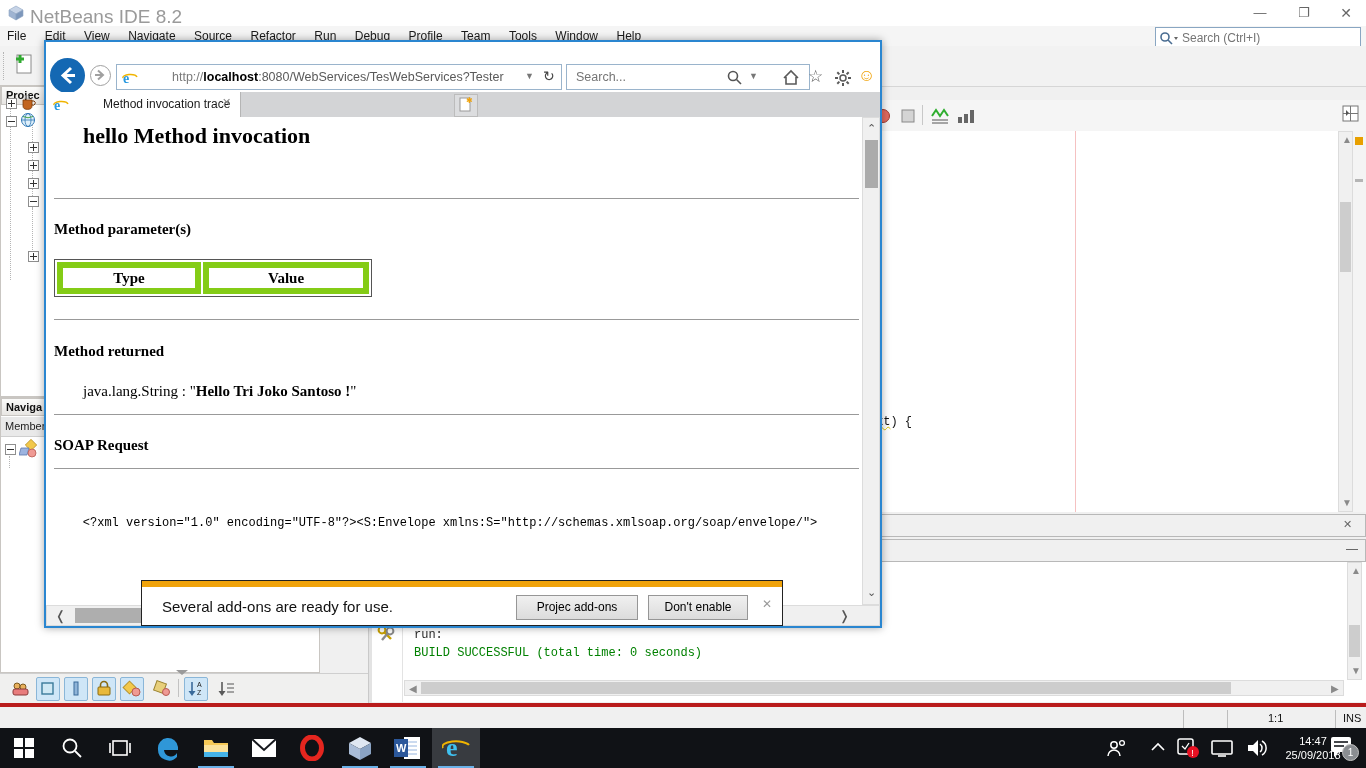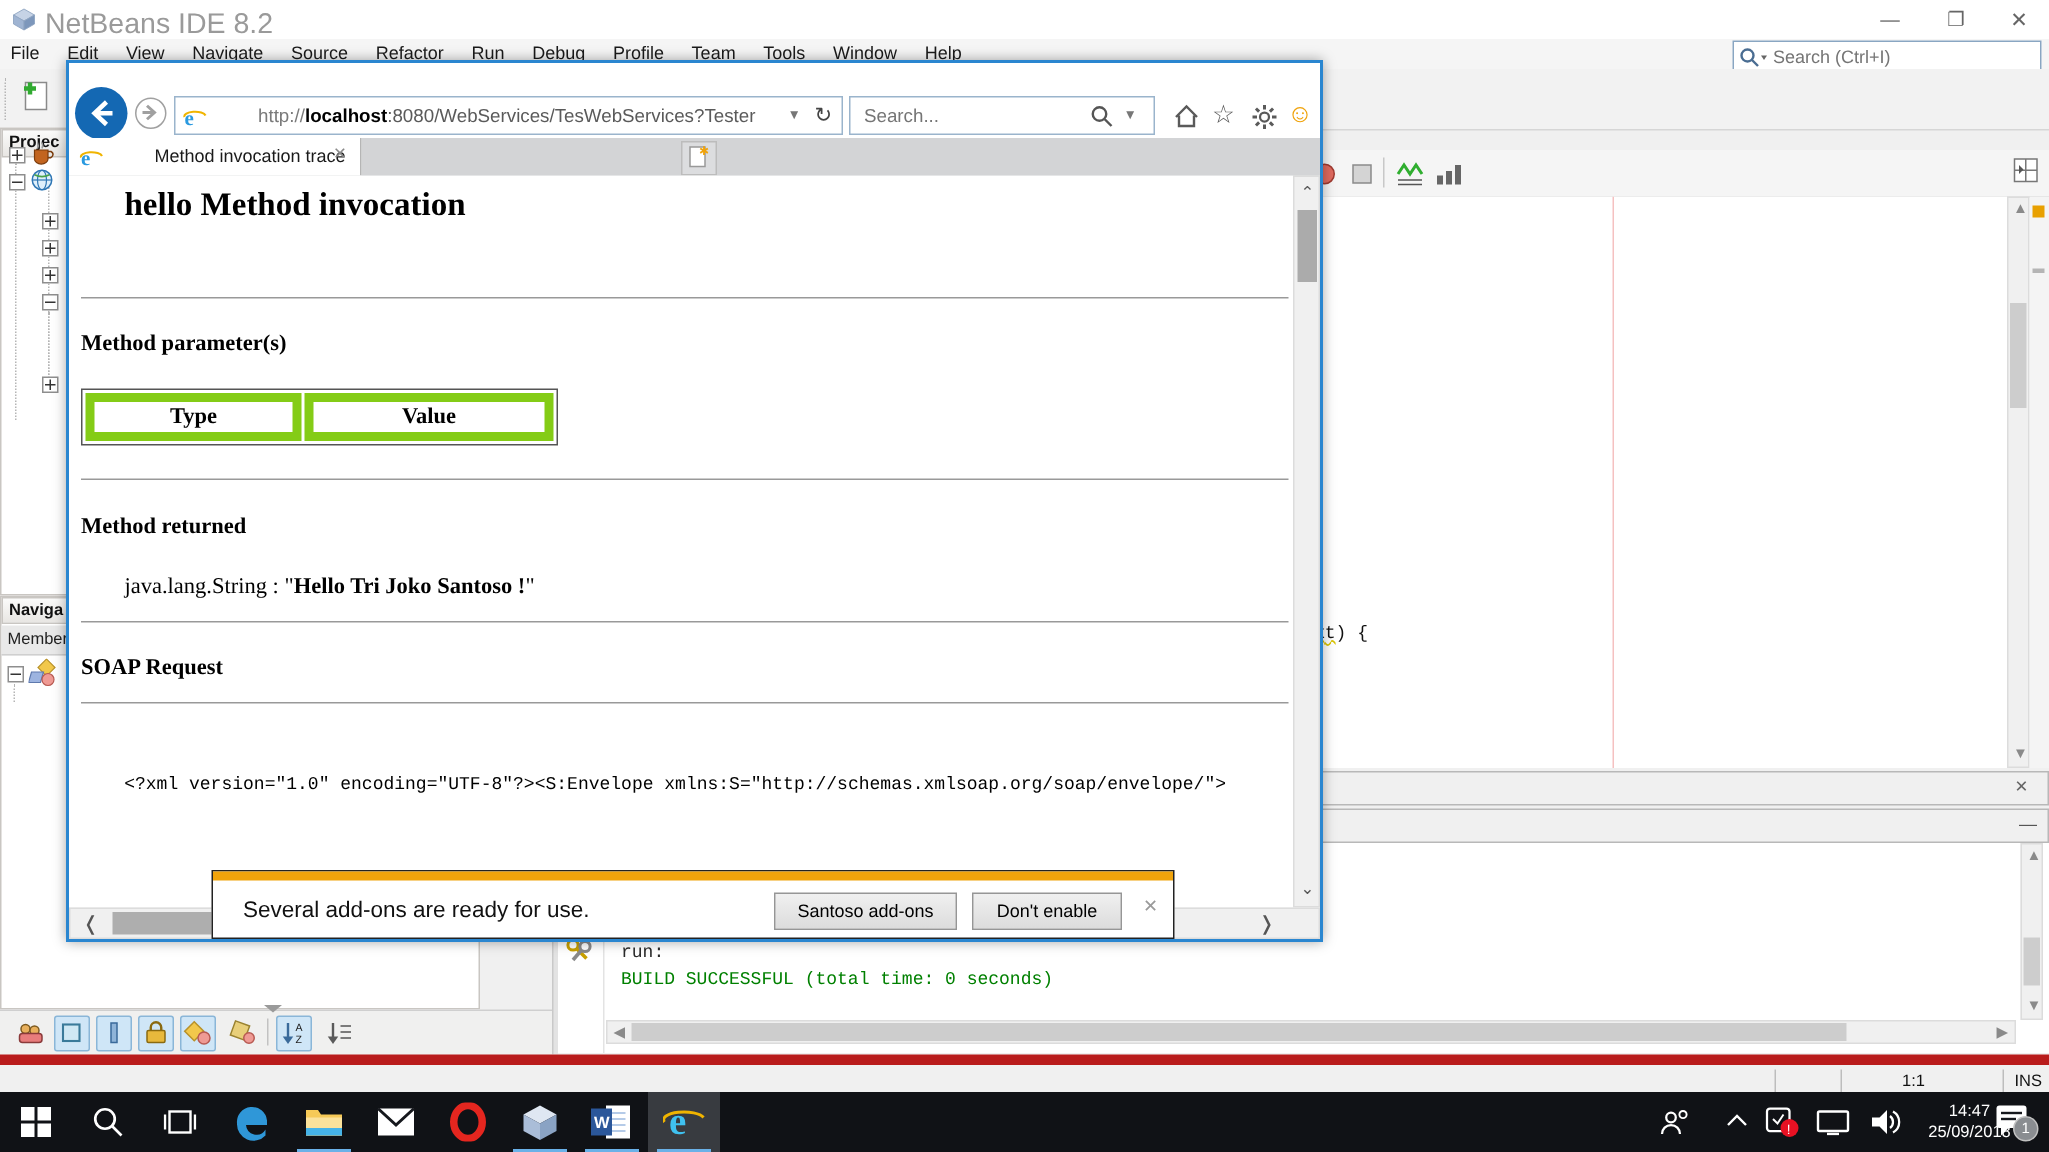--- a/index.html
+++ b/index.html
@@ -273,21 +273,21 @@
         <div class="abs scrollthumb" style="left:16px;top:1px;width:810px;height:12px;"></div>
         <div class="abs sarrow" style="left:926px;top:3px;">▶</div>
       </div>
       <div class="abs scrolltrack" style="left:975px;top:0;width:15px;height:118px;">
         <div class="abs sarrow" style="left:3px;top:3px">▲</div>
         <div class="abs scrollthumb" style="left:1px;top:62px;width:11px;height:32px;"></div>
         <div class="abs sarrow" style="left:3px;top:103px">▼</div>
       </div>
     </div>
 
-    <div class="abs" style="left:0;top:703px;width:1366px;height:25px;background:#f0f0f0;border-top:7px solid #b91c1c;">
+    <div class="abs" style="left:0;top:703px;width:1366px;height:25px;background:#f0f0f0;border-top:4px solid #b91c1c;">
       <div class="statusdiv" style="left:1183px;top:3px;"></div>
       <div class="statusdiv" style="left:1227px;top:3px;"></div>
       <span class="abs" style="left:1268px;top:5px;font-size:11px;color:#111;">1:1</span>
       <div class="statusdiv" style="left:1335px;top:3px;"></div>
       <span class="abs" style="left:1343px;top:5px;font-size:11px;color:#111;">INS</span>
     </div>
   </div>
 
   <div id="ie">
 
@@ -310,21 +310,21 @@
         <svg class="abs" style="left:5px;top:5px" width="16" height="16">
           <text x="1" y="13" font-size="14" font-weight="bold" fill="#2a9ae0" font-family="Liberation Serif">e</text>
           <path d="M1 8 a7 3 0 0 1 14 -1" stroke="#f0b400" stroke-width="1.4" fill="none"></path>
         </svg>
         <span class="abs nowrap" style="left:26px;top:5px;font-size:12.5px;">
           <span style="color:#7a7a7a">http://</span><span style="color:#000;font-weight:bold">localhost</span><span style="color:#5a5a5a">:8080/WebServices/TesWebServices?Tester</span>
         </span>
         <span class="abs" style="left:408px;top:6px;color:#777;font-size:9px;">▼</span>
         <span class="abs" style="left:426px;top:3px;color:#444;font-size:14px;">↻</span>
       </div>
-      <div class="ie-field" style="left:520px;top:22px;width:204px;">
+      <div class="ie-field" style="left:520px;top:22px;width:244px;">
         <input class="abs" style="left: 7px; top: 4px; width: 140px; border: 0px; outline: 0px; font-size: 12.5px; color: rgb(118, 118, 118); font-family: &quot;Liberation Sans&quot;, sans-serif;" placeholder="Search...">
         <svg class="abs" style="left:160px;top:5px" width="16" height="16">
           <circle cx="6" cy="6" r="4.5" fill="none" stroke="#555" stroke-width="1.6"></circle>
             <line x1="9.5" y1="9.5" x2="14" y2="14" stroke="#555" stroke-width="1.6"></line>
         </svg>
         <span class="abs" style="left:182px;top:6px;color:#777;font-size:9px;">▼</span>
       </div>
       <svg class="abs" style="left:736px;top:27px" width="18" height="18">
         <path d="M2 9 L9 2 L16 9 M4 8 V15 H14 V8" fill="none" stroke="#5a5a5a" stroke-width="1.6"></path>
       </svg>
@@ -401,21 +401,21 @@
 
     <div class="abs scrolltrack" style="left:0;top:563px;width:834px;height:21px;">
       <div class="abs" style="left:8px;top:2px;color:#555;font-size:13px;">❬</div>
       <div class="abs" style="left:28px;top:2px;width:70px;height:15px;background:#aeaeae;"></div>
       <div class="abs" style="left:792px;top:2px;color:#555;font-size:13px;">❭</div>
     </div>
 
     <div class="abs" style="left:95px;top:538px;width:642px;height:46px;background:#fff;border:1px solid #222;box-sizing:border-box;z-index:5;">
       <div class="abs" style="left:0;top:0;width:100%;height:6px;background:#f0a30b;"></div>
       <span class="abs" style="left:20px;top:17px;font-size:15px;color:#111;">Several add-ons are ready for use.</span>
-      <span class="notif-btn" style="left:374px;width:122px;">Santoso add-ons</span>
+      <span class="notif-btn" style="left:374px;width:122px;">Projec add-ons</span>
       <span class="notif-btn" style="left:506px;width:100px;">Don't enable</span>
       <span class="abs" style="left:620px;top:16px;color:#9a9a9a;font-size:12px;">✕</span>
     </div>
   </div>
 
   <div id="taskbar">
     <div class="tile" style="left:0">
       <svg width="22" height="22">
         <rect x="1" y="1" width="9" height="9" fill="#fff"></rect>
           <rect x="12" y="1" width="9" height="9" fill="#fff"></rect>

